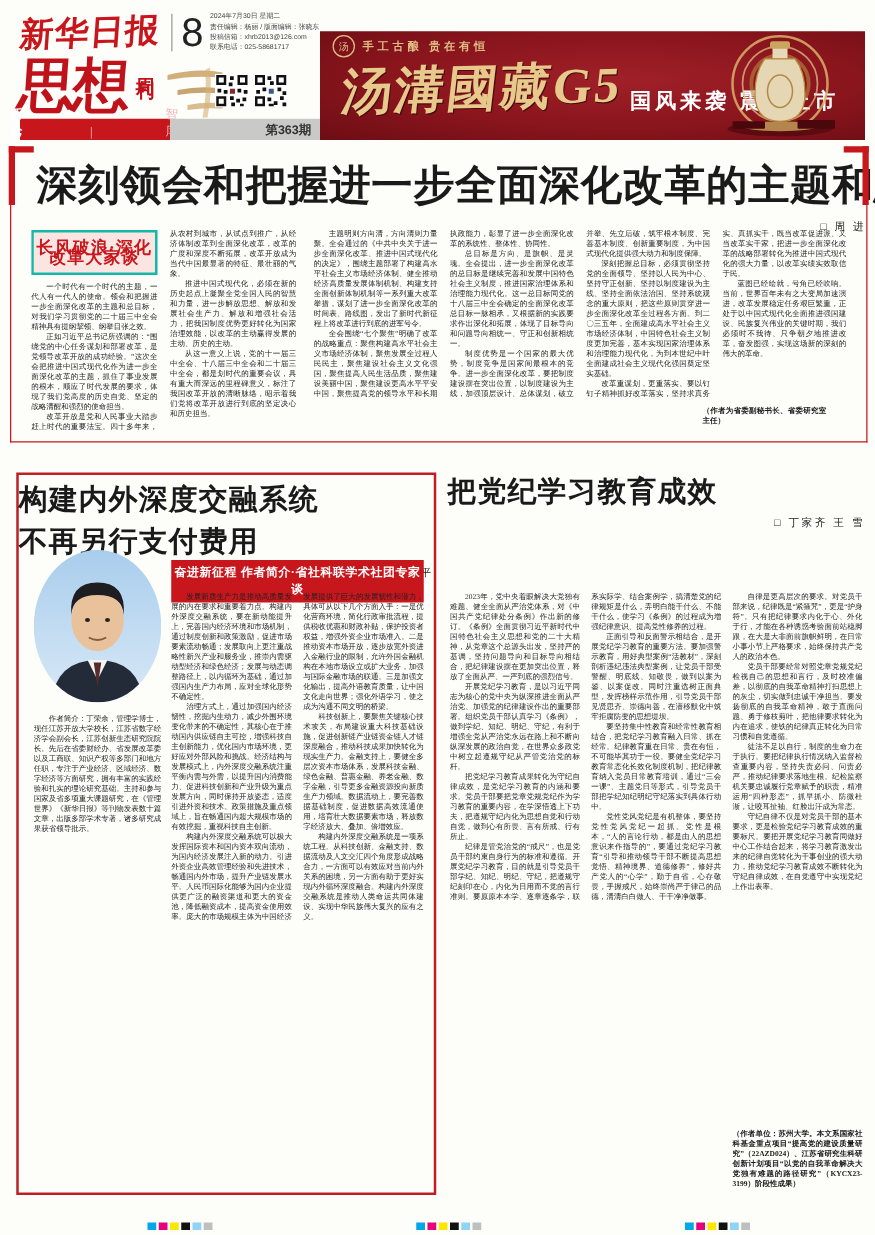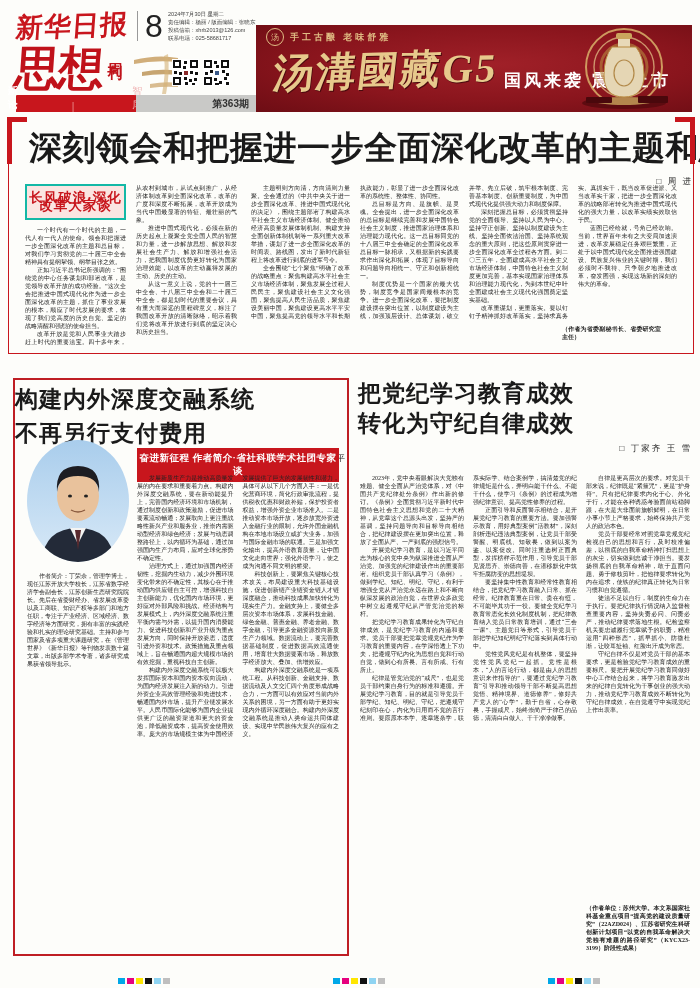--- a/index.html
+++ b/index.html
@@ -156,21 +156,21 @@
         <span>新论</span>
         <span class="sep">|</span>
         <span class="dim">智库</span>
       </div>
       <div class="bar-gray">第363期</div>
     </div>
   </div>
 
   <div id="ad">
     <span class="ad-seal">汤</span>
-    <span class="ad-slogan">手工古酿 老味舒雅</span>
+    <span class="ad-slogan">手工古酿 贵在有恒</span>
     <span class="ad-brand">汤溝國藏G5</span>
     <span class="ad-tagline">国风来袭 震撼上市</span>
     <svg class="ad-art" width="150" height="87" viewBox="0 0 150 87">
       <circle cx="82" cy="42" r="38" fill="none" stroke="#d9b06a" stroke-width="2" opacity=".85"></circle>
       <circle cx="82" cy="42" r="30" fill="none" stroke="#e7c98c" stroke-width="1.4" opacity=".7"></circle>
       <circle cx="82" cy="42" r="23" fill="none" stroke="#b8893f" stroke-width="3" opacity=".6"></circle>
       <ellipse cx="82" cy="78" rx="42" ry="6" fill="#5d0b10"></ellipse>
       <ellipse cx="82" cy="76" rx="30" ry="4" fill="#caa55d" opacity=".8"></ellipse>
       <path d="M76 12 h12 v10 h-12 z" fill="#e8d9b8"></path>
       <rect x="74" y="8" width="16" height="6" rx="2" fill="#caa55d"></rect>
@@ -239,21 +239,20 @@
         <p class="para">发展新质生产力是推动高质量发展的内在要求和重要着力点。构建内外深度交融系统，要在新动能提升上，完善国内经济环境和市场机制，通过制度创新和政策激励，促进市场要素流动畅通；发展取向上更注重战略性新兴产业和服务业，推崇内需驱动型经济和绿色经济；发展与动态调整路径上，以内循环为基础，通过加强国内生产力布局，应对全球化形势不确定性。</p>
         <p class="para">治理方式上，通过加强国内经济韧性，挖掘内生动力，减少外围环境变化带来的不确定性，其核心在于推动国内供应链自主可控，增强科技自主创新能力，优化国内市场环境，更好应对外部风险和挑战。经济结构与发展模式上，内外深度交融系统注重平衡内需与外需，以提升国内消费能力、促进科技创新和产业升级为重点发展方向，同时保持开放姿态，适度引进外资和技术。政策措施及重点领域上，旨在畅通国内超大规模市场的有效挖掘，重视科技自主创新。</p>
         <p class="para">构建内外深度交融系统可以极大发挥国际资本和国内资本双向流动，为国内经济发展注入新的动力。引进外资企业高效管理经验和先进技术，畅通国内外市场，提升产业链发展水平。人民币国际化能够为国内企业提供更广泛的融资渠道和更大的资金池，降低融资成本，提高资金使用效率。庞大的市场规模主体为中国经济发展提供了巨大的发展韧性和潜力，具体可从以下几个方面入手：一是优化营商环境，简化行政审批流程，提供税收优惠和财政补贴，保护投资者权益，增强外资企业市场准入。二是推动资本市场开放，逐步放宽外资进入金融行业的限制，允许外国金融机构在本地市场设立或扩大业务，加强与国际金融市场的联通。三是加强文化输出，提高外语教育质量，让中国文化走向世界；强化外语学习，使之成为沟通不同文明的桥梁。</p>
         <p class="para">科技创新上，要聚焦关键核心技术攻关，布局建设重大科技基础设施，促进创新链产业链资金链人才链深度融合，推动科技成果加快转化为现实生产力。金融支持上，要健全多层次资本市场体系，发展科技金融、绿色金融、普惠金融、养老金融、数字金融，引导更多金融资源投向新质生产力领域。数据流动上，要完善数据基础制度，促进数据高效流通使用，培育壮大数据要素市场，释放数字经济放大、叠加、倍增效应。</p>
         <p class="para">构建内外深度交融系统是一项系统工程。从科技创新、金融支持、数据流动及人文交汇四个角度形成战略合力，一方面可以有效应对当前内外关系的困境，另一方面有助于更好实现内外循环深度融合。构建内外深度交融系统是推动人类命运共同体建设、实现中华民族伟大复兴的应有之义。</p>
       </div>
   </div>
 
   <div id="a3">
     <div class="a23-title">把党纪学习教育成效</div>
-    <div class="a23-title">转化为守纪自律成效</div>
     <div class="byline">□ 丁家齐  王 雪</div>
     <div class="a3-flow bodytext">
         <p class="para">2023年，党中央着眼解决大党独有难题、健全全面从严治党体系，对《中国共产党纪律处分条例》作出新的修订。《条例》全面贯彻习近平新时代中国特色社会主义思想和党的二十大精神，从党章这个总源头出发，坚持严的基调，坚持问题导向和目标导向相结合，把纪律建设摆在更加突出位置，释放了全面从严、一严到底的强烈信号。</p>
         <p class="para">开展党纪学习教育，是以习近平同志为核心的党中央为纵深推进全面从严治党、加强党的纪律建设作出的重要部署。组织党员干部认真学习《条例》，做到学纪、知纪、明纪、守纪，有利于增强全党从严治党永远在路上和不断向纵深发展的政治自觉，在世界众多政党中树立起遵规守纪从严管党治党的标杆。</p>
         <p class="para">把党纪学习教育成果转化为守纪自律成效，是党纪学习教育的内涵和要求。党员干部要把党章党规党纪作为学习教育的重要内容，在学深悟透上下功夫，把遵规守纪内化为思想自觉和行动自觉，做到心有所畏、言有所戒、行有所止。</p>
         <p class="para">纪律是管党治党的“戒尺”，也是党员干部约束自身行为的标准和遵循。开展党纪学习教育，目的就是引导党员干部学纪、知纪、明纪、守纪，把遵规守纪刻印在心，内化为日用而不觉的言行准则。要原原本本学、逐章逐条学，联系实际学、结合案例学，搞清楚党的纪律规矩是什么，弄明白能干什么、不能干什么，使学习《条例》的过程成为增强纪律意识、提高党性修养的过程。</p>
         <p class="para">正面引导和反面警示相结合，是开展党纪学习教育的重要方法。要加强警示教育，用好典型案例“活教材”，深刻剖析违纪违法典型案例，让党员干部受警醒、明底线、知敬畏，做到以案为鉴、以案促改。同时注重选树正面典型，发挥榜样示范作用，引导党员干部见贤思齐、崇德向善，在潜移默化中筑牢拒腐防变的思想堤坝。</p>
         <p class="para">要坚持集中性教育和经常性教育相结合，把党纪学习教育融入日常、抓在经常。纪律教育重在日常、贵在有恒，不可能毕其功于一役。要健全党纪学习教育常态化长效化制度机制，把纪律教育纳入党员日常教育培训，通过“三会一课”、主题党日等形式，引导党员干部把学纪知纪明纪守纪落实到具体行动中。</p>
         <p class="para">党性党风党纪是有机整体，要坚持党性党风党纪一起抓。党性是根本，“人的言论行动，都是由人的思想意识来作指导的”，要通过党纪学习教育“引导和推动领导干部不断提高思想觉悟、精神境界、道德修养”，修好共产党人的“心学”，勤于自省，心存敬畏，手握戒尺，始终崇尚严于律己的品德，清清白白做人、干干净净做事。</p>
         <p class="para">自律是更高层次的要求。对党员干部来说，纪律既是“紧箍咒”，更是“护身符”。只有把纪律要求内化于心、外化于行，才能在各种诱惑考验面前站稳脚跟，在大是大非面前旗帜鲜明，在日常小事小节上严格要求，始终保持共产党人的政治本色。</p>

